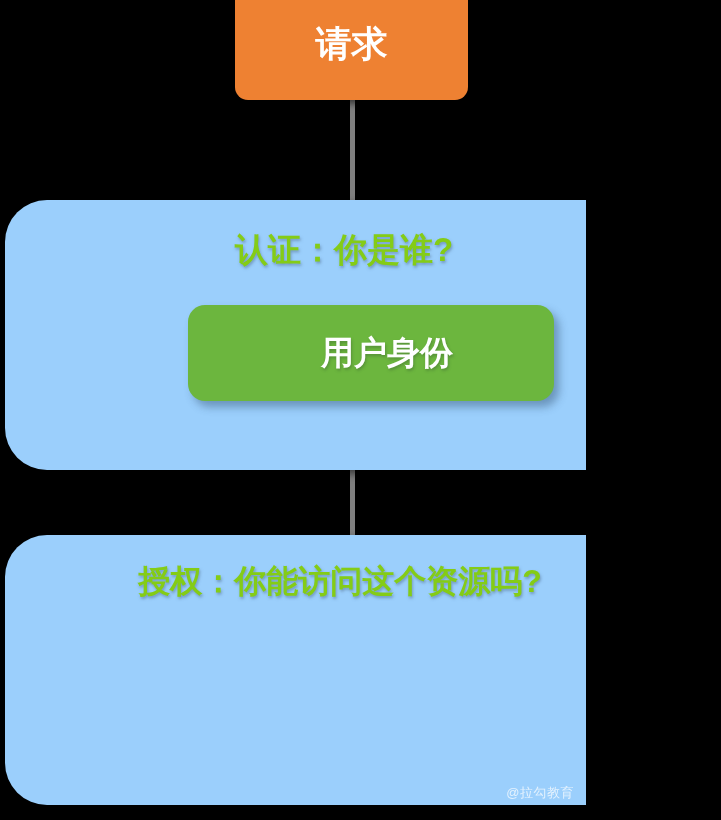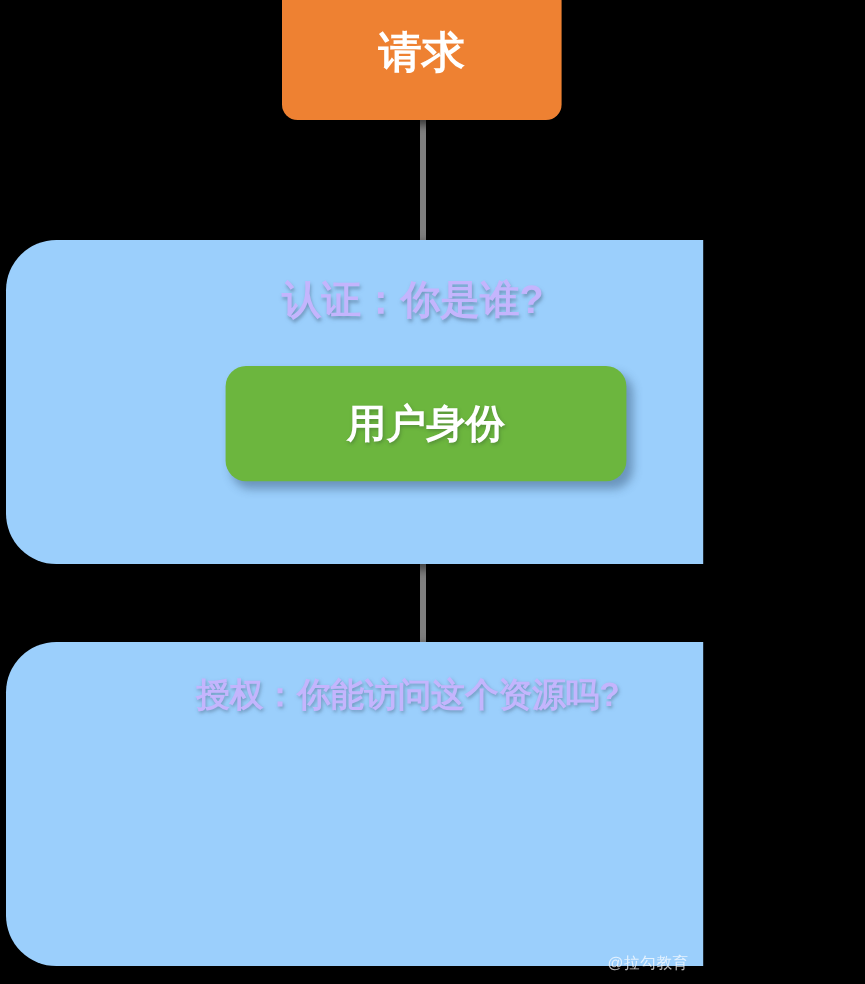--- a/index.html
+++ b/index.html
@@ -52,45 +52,46 @@
 
   
   .phase {
     position: absolute;
     background: #9bcffc;
     border-radius: 42px;
     box-shadow: 3px 4px 9px rgba(0,0,0,0.55);
   }
   .phase-label {
     position: absolute;
-    color: #c4b5fd;
+    color: #84cc16;
     font-weight: bold;
     white-space: nowrap;
     text-shadow: 1px 2px 3px rgba(80,110,140,0.55);
   }
 
   
   .node-green {
     position: absolute;
     background: #6cb63e;
     border-radius: 17px;
     display: flex;
     align-items: center;
     justify-content: center;
     color: #ffffff;
     font-weight: bold;
     box-shadow: 5px 6px 8px rgba(40,70,100,0.42);
     text-shadow: 1px 2px 3px rgba(60,100,50,0.45);
+    padding-left: 32px;
   }
 
   
   .watermark {
     position: absolute;
     right: 12px;
-    bottom: 8px;
+    bottom: 18px;
     color: rgba(255,255,255,0.72);
     font-size: 13px;
     letter-spacing: 0.5px;
     white-space: nowrap;
   }
 </style>
 </head>
 <body>
 
 <div id="stage">
@@ -108,18 +109,18 @@
   <div class="phase" style="left:5px; top:200px; width:702px; height:270px;"></div>
 
   <div class="phase-label" style="left:344px; top:228px; transform:translateX(-50%); font-size:33px;">认证：你是谁?</div>
 
   <div class="node-green" style="left:188px; top:305px; width:334px; height:96px; font-size:33px;">
     <span>用户身份</span>
   </div>
 
   <div class="phase" style="left:5px; top:535px; width:702px; height:270px;"></div>
 
-  <div class="phase-label" style="left:340px; top:560px; transform:translateX(-50%); font-size:28px;">授权：你能访问这个资源吗?</div>
+  <div class="phase-label" style="left:340px; top:560px; transform:translateX(-50%); font-size:32px;">授权：你能访问这个资源吗?</div>
 
 
   <div class="watermark">@拉勾教育</div>
 
 </div>
 
 </body></html>

